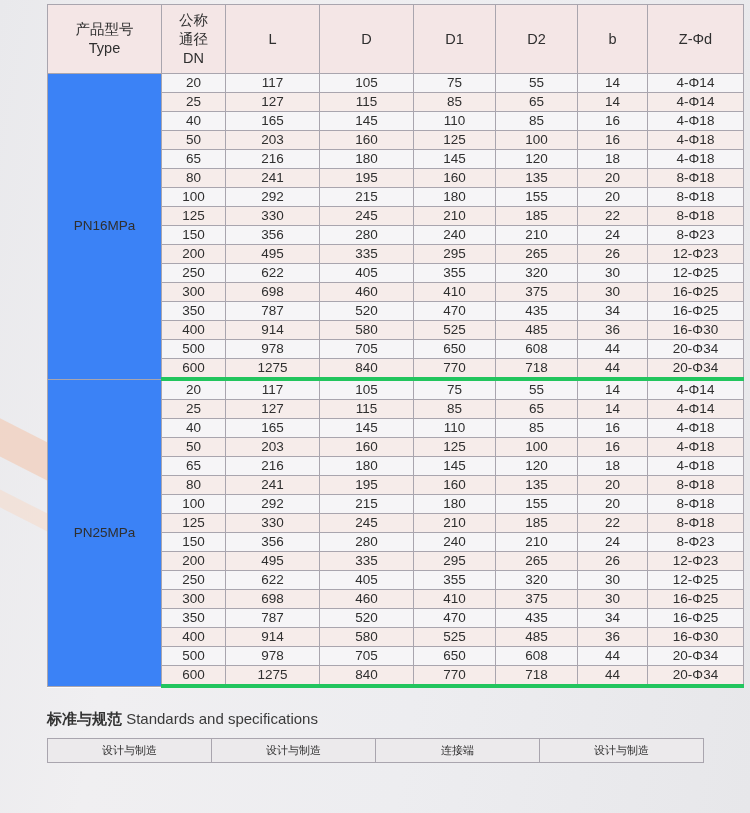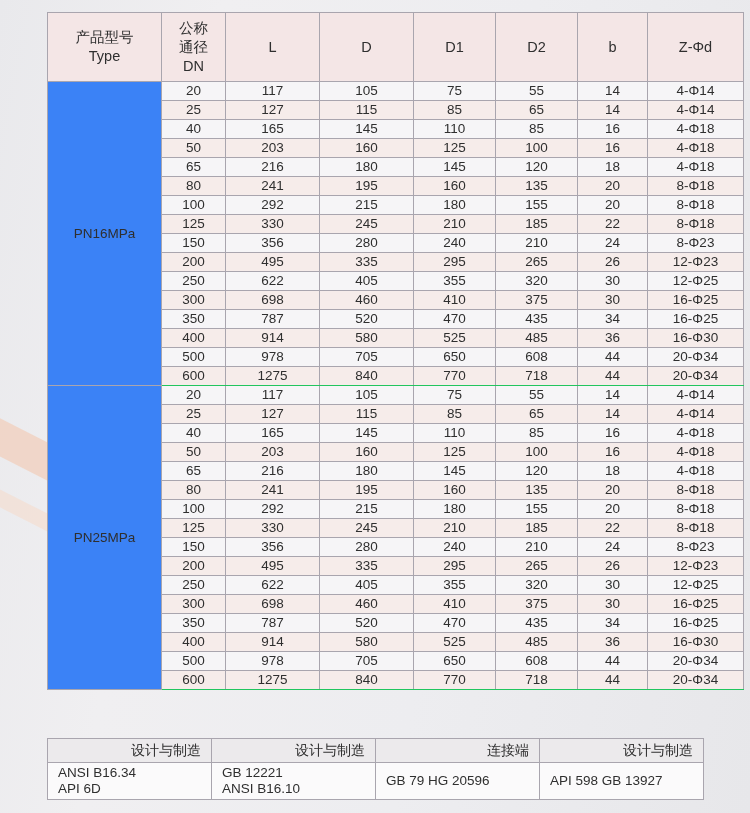--- a/index.html
+++ b/index.html
@@ -46,21 +46,21 @@
   }
   .page {
     position: absolute;
     inset: 0;
   }
 
   
   .spec-wrap {
     position: absolute;
     left: 47px;
-    top: 12px;
+    top: 4px;
     width: 656px;
   }
   table.spec {
     width: 100%;
     border-collapse: collapse;
     table-layout: fixed;
     background: #fbfafb;
   }
   table.spec td, table.spec th {
     border: 1px solid #a9a5ae;
@@ -87,21 +87,21 @@
     display: block;
     line-height: 19px;
   }
   td.cell-pn {
     background: #3b82f6;
     font-size: 15px;
     vertical-align: middle;
   }
   tr.odd td.dat { background: #f6f5f7; }
   tr.even td.dat { background: #f6ecea; }
-  tr.sec-end td { border-bottom: 1px solid #22c55e; }
+  tr.sec-end td { border-bottom: 4px solid #22c55e; }
 
   
   col.c-type { width: 114px; }
   col.c-dn   { width: 64px; }
   col.c-l    { width: 94px; }
   col.c-d    { width: 94px; }
   col.c-d1   { width: 82px; }
   col.c-d2   { width: 82px; }
   col.c-b    { width: 70px; }
   col.c-z    { width: 96px; }
@@ -138,24 +138,24 @@
   }
   table.std td {
     border: 1px solid #a9a5ae;
     font-size: 13.5px;
     color: #2f2f2f;
     padding: 0 10px;
     white-space: nowrap;
   }
   table.std td.std-head {
     background: #eceaec;
-    text-align: right;
+    text-align: center;
     height: 23px;
     line-height: 23px;
-    font-size: 14px;
+    font-size: 11px;
   }
   table.std td.std-body {
     background: #fbfafb;
     height: 36px;
     vertical-align: middle;
     line-height: 16px;
   }
   .std-line { display: block; }
 </style>
 </head>
@@ -486,49 +486,37 @@
             <td class="dat">840</td>
             <td class="dat">770</td>
             <td class="dat">718</td>
             <td class="dat">44</td>
             <td class="dat">20-Φ34</td>
           </tr>
         </tbody>
     </table>
   </div>
 
+  <div class="std-heading">
+    <span class="cn">标准与规范</span>
+    <span class="en">Standards and specifications</span>
+  </div>
 
   <div class="std-wrap">
     <table class="std">
       <colgroup>
         <col style="width:164px">
           <col style="width:164px">
           <col style="width:164px">
           <col style="width:164px">
       </colgroup>
       <tbody>
         <tr id="std-head-row">
             <td class="std-head">设计与制造</td>
             <td class="std-head">设计与制造</td>
             <td class="std-head">连接端</td>
             <td class="std-head">设计与制造</td>
           </tr>
-        <tr id="std-body-row">
-            <td class="std-body">
-              <span class="std-line">ANSI B16.34</span>
-              <span class="std-line">API 6D</span>
-            </td>
-            <td class="std-body">
-              <span class="std-line">GB 12221</span>
-              <span class="std-line">ANSI B16.10</span>
-            </td>
-            <td class="std-body">
-              <span class="std-line">GB 79  HG 20596</span>
-            </td>
-            <td class="std-body">
-              <span class="std-line">API 598  GB 13927</span>
-            </td>
-          </tr>
       </tbody>
     </table>
   </div>
 
 </div>
 
 </body></html>

